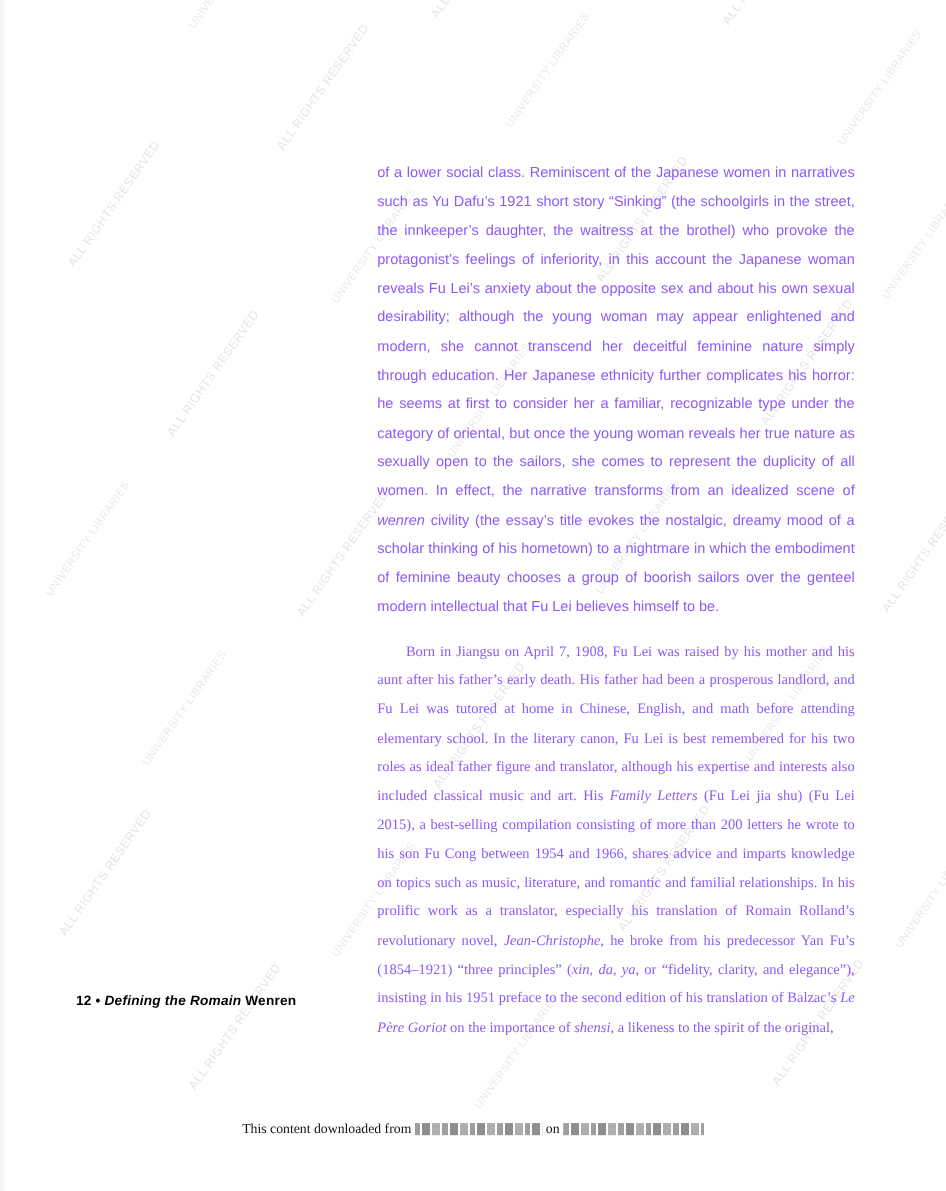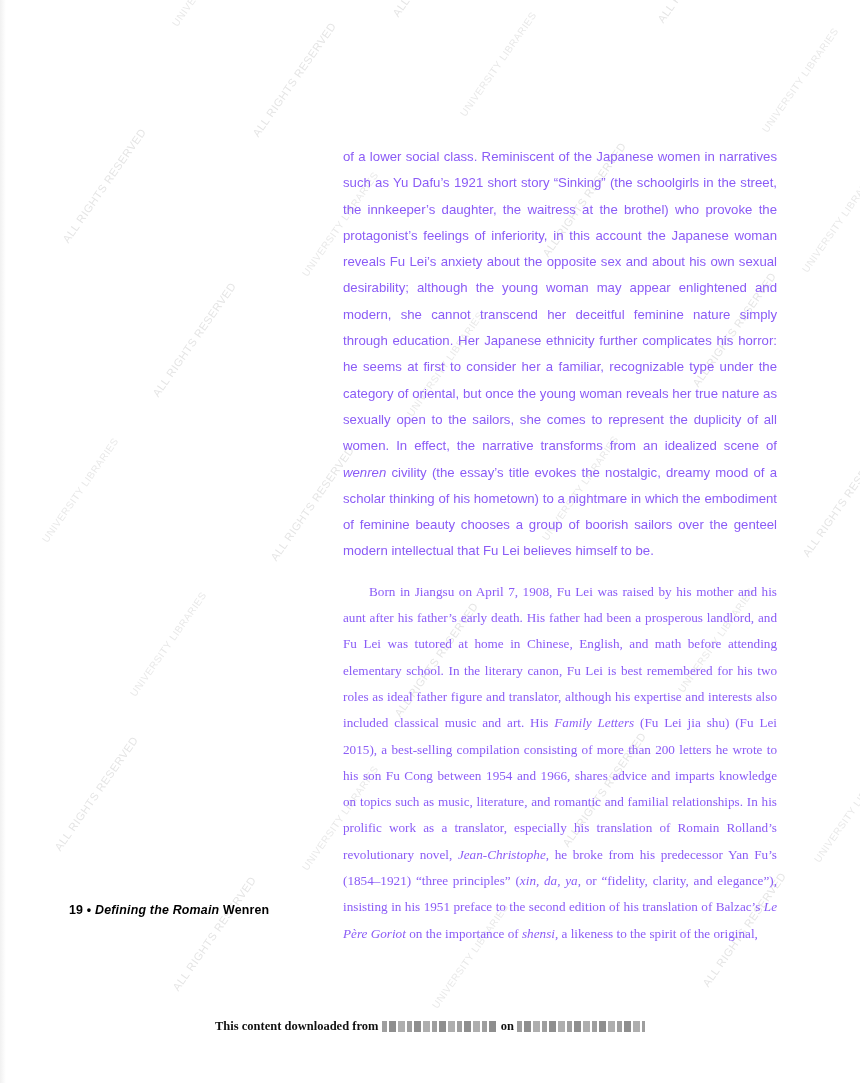--- a/index.html
+++ b/index.html
@@ -88,21 +88,20 @@
   #jstor {
     position: absolute;
     left: 0;
     right: 0;
     top: 1019px;
     text-align: center;
     font-family: "Liberation Serif", serif;
     font-size: 12.5px;
     color: #111;
     line-height: 15px;
-    font-weight: bold;
   }
   #jstor .redacted {
     display: inline-block;
     vertical-align: -2px;
     height: 11px;
     background:
       repeating-linear-gradient(90deg,
         #8d8d8d 0px, #8d8d8d 5px,
         #ffffff 5px, #ffffff 7px,
         #7a7a7a 7px, #7a7a7a 14px,
@@ -161,20 +160,20 @@
     <div class="wm b" style="left:430px; top:1004px;">UNIVERSITY LIBRARIES</div>
     <div class="wm" style="left:700px;  top:982px;">ALL RIGHTS RESERVED</div>
   </div>
 
   <div id="column">
     <p id="p1"><span>of a lower social class. Reminiscent of the Japanese women in narratives such as Yu Dafu’s 1921 short story “Sinking” (the schoolgirls in the street, the innkeeper’s daughter, the waitress at the brothel) who provoke the protagonist’s feelings of inferiority, in this account the Japanese woman reveals Fu Lei’s anxiety about the opposite sex and about his own sexual desirability; although the young woman may appear enlightened and modern, she cannot transcend her deceitful feminine nature simply through education. Her Japanese ethnicity further complicates his horror: he seems at first to consider her a familiar, recognizable type under the category of oriental, but once the young woman reveals her true nature as sexually open to the sailors, she comes to represent the duplicity of all women. In effect, the narrative transforms from an idealized scene of </span><span class="i">wenren</span><span> civility (the essay’s title evokes the nostalgic, dreamy mood of a scholar thinking of his hometown) to a nightmare in which the embodiment of feminine beauty chooses a group of boorish sailors over the genteel modern intellectual that Fu Lei believes himself to be.</span></p>
     <p class="indent" id="p2"><span>Born in Jiangsu on April 7, 1908, Fu Lei was raised by his mother and his aunt after his father’s early death. His father had been a prosperous landlord, and Fu Lei was tutored at home in Chinese, English, and math before attending elementary school. In the literary canon, Fu Lei is best remembered for his two roles as ideal father figure and translator, although his expertise and interests also included classical music and art. His </span><span class="i">Family Letters</span><span> (Fu Lei jia shu) (Fu Lei 2015), a best-selling compilation consisting of more than 200 letters he wrote to his son Fu Cong between 1954 and 1966, shares advice and imparts knowledge on topics such as music, literature, and romantic and familial relationships. In his prolific work as a translator, especially his translation of Romain Rolland’s revolutionary novel, </span><span class="i">Jean-Christophe</span><span>, he broke from his predecessor Yan Fu’s (1854–1921) “three principles” (</span><span class="i">xin, da, ya</span><span>, or “fidelity, clarity, and elegance”), insisting in his 1951 preface to the second edition of his translation of Balzac’s </span><span class="i">Le Père Goriot</span><span> on the importance of </span><span class="i">shensi</span><span>, a likeness to the spirit of the original,</span></p>
   </div>
 
   <div id="runfoot">
-    <span>19</span><span class="dot">&nbsp;</span><span>•</span><span class="dot">&nbsp;</span><span class="ital">Defining the Romain</span><span>&nbsp;</span><span>Wenren</span>
+    <span>12</span><span class="dot">&nbsp;</span><span>•</span><span class="dot">&nbsp;</span><span class="ital">Defining the Romain</span><span>&nbsp;</span><span>Wenren</span>
   </div>
 
   <div id="jstor">
     <span><span>This content downloaded from </span><span class="redacted r1"></span><span> on </span><span class="redacted r2"></span></span>
   </div>
 
 </div>
 
 </body></html>

